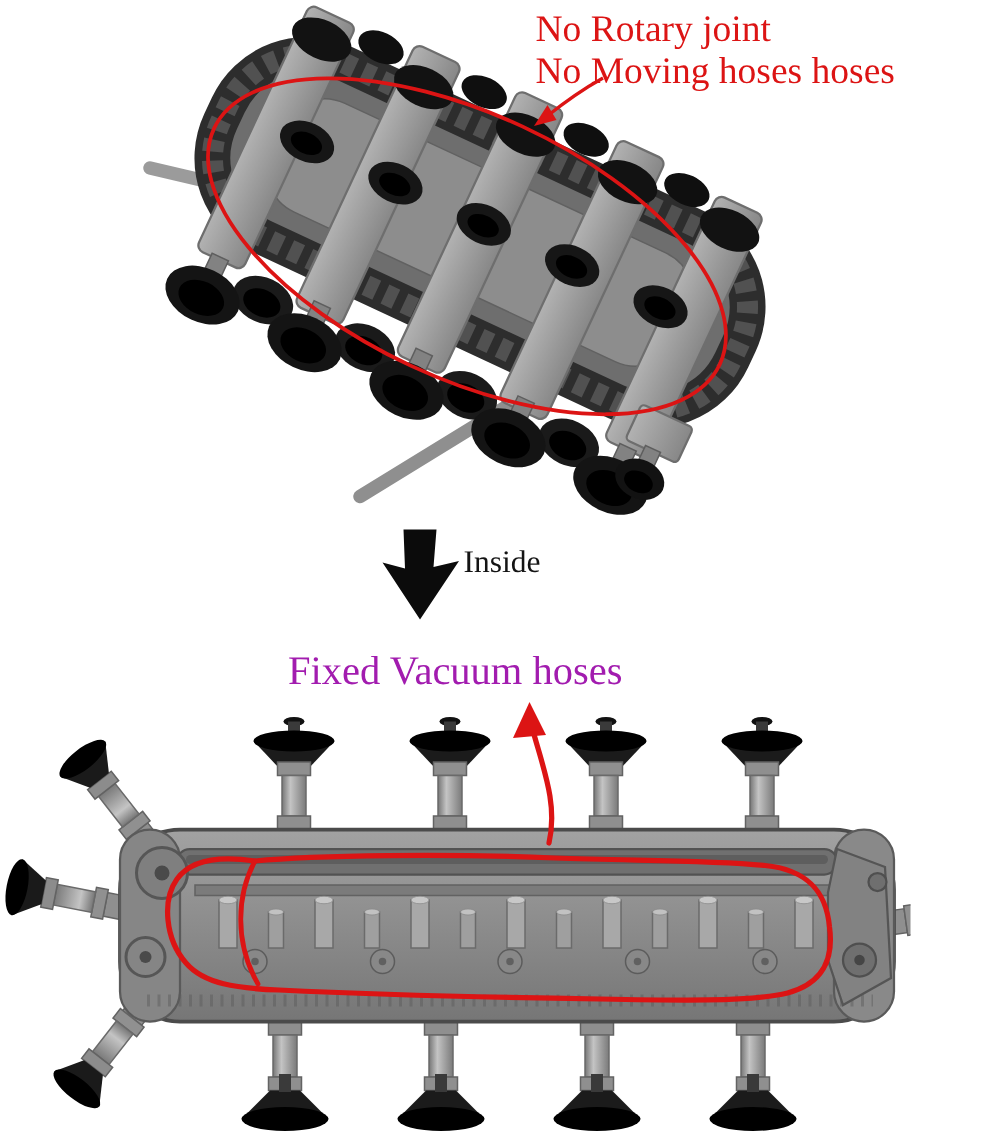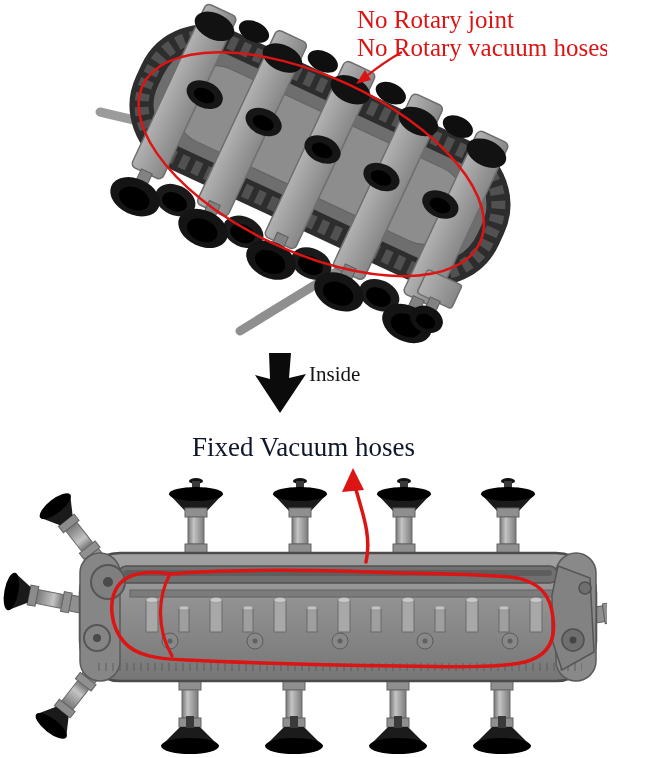--- a/index.html
+++ b/index.html
@@ -19,21 +19,21 @@
     text-align:left;
   }
   .inside-label{
     left:309px;top:362px;
     color:#141414;
     font-size:21px;
   }
   .fixed-label{
     left:50%;top:432px;
     transform:translateX(-50%);
-    color:#0f172a;
+    color:#a21caf;
     font-size:27px;
   }
 </style>
 </head>
 <body>
 
 <div class="figure">
 
 <svg width="672" height="758" viewBox="0 0 672 758">
   <defs>
@@ -259,20 +259,20 @@
              C 300,569 210,570 170,574 Z" fill="none" stroke="#dc1414" stroke-width="3.5" stroke-linecap="round" stroke-linejoin="round"></path>
     <path d="M 170,574 C 158,596 156,628 172,656" fill="none" stroke="#dc1414" stroke-width="3.2" stroke-linecap="round"></path>
 
     <path d="M 366,562 C 372,536 362,512 355,486" fill="none" stroke="#dc1414" stroke-width="3.5" stroke-linecap="round"></path>
     <polygon points="353,468 342,492 364,490" fill="#dc1414"></polygon>
   </g>
 </svg>
 
 <div class="txt top-ann">
   <div>No Rotary joint</div>
-  <div>No Rotary vacuum hoses</div>
+  <div>No Moving hoses hoses</div>
 </div>
 
 <div class="txt inside-label">Inside</div>
 
 <div class="txt fixed-label">Fixed Vacuum hoses</div>
 
 </div>
 
 </body></html>

